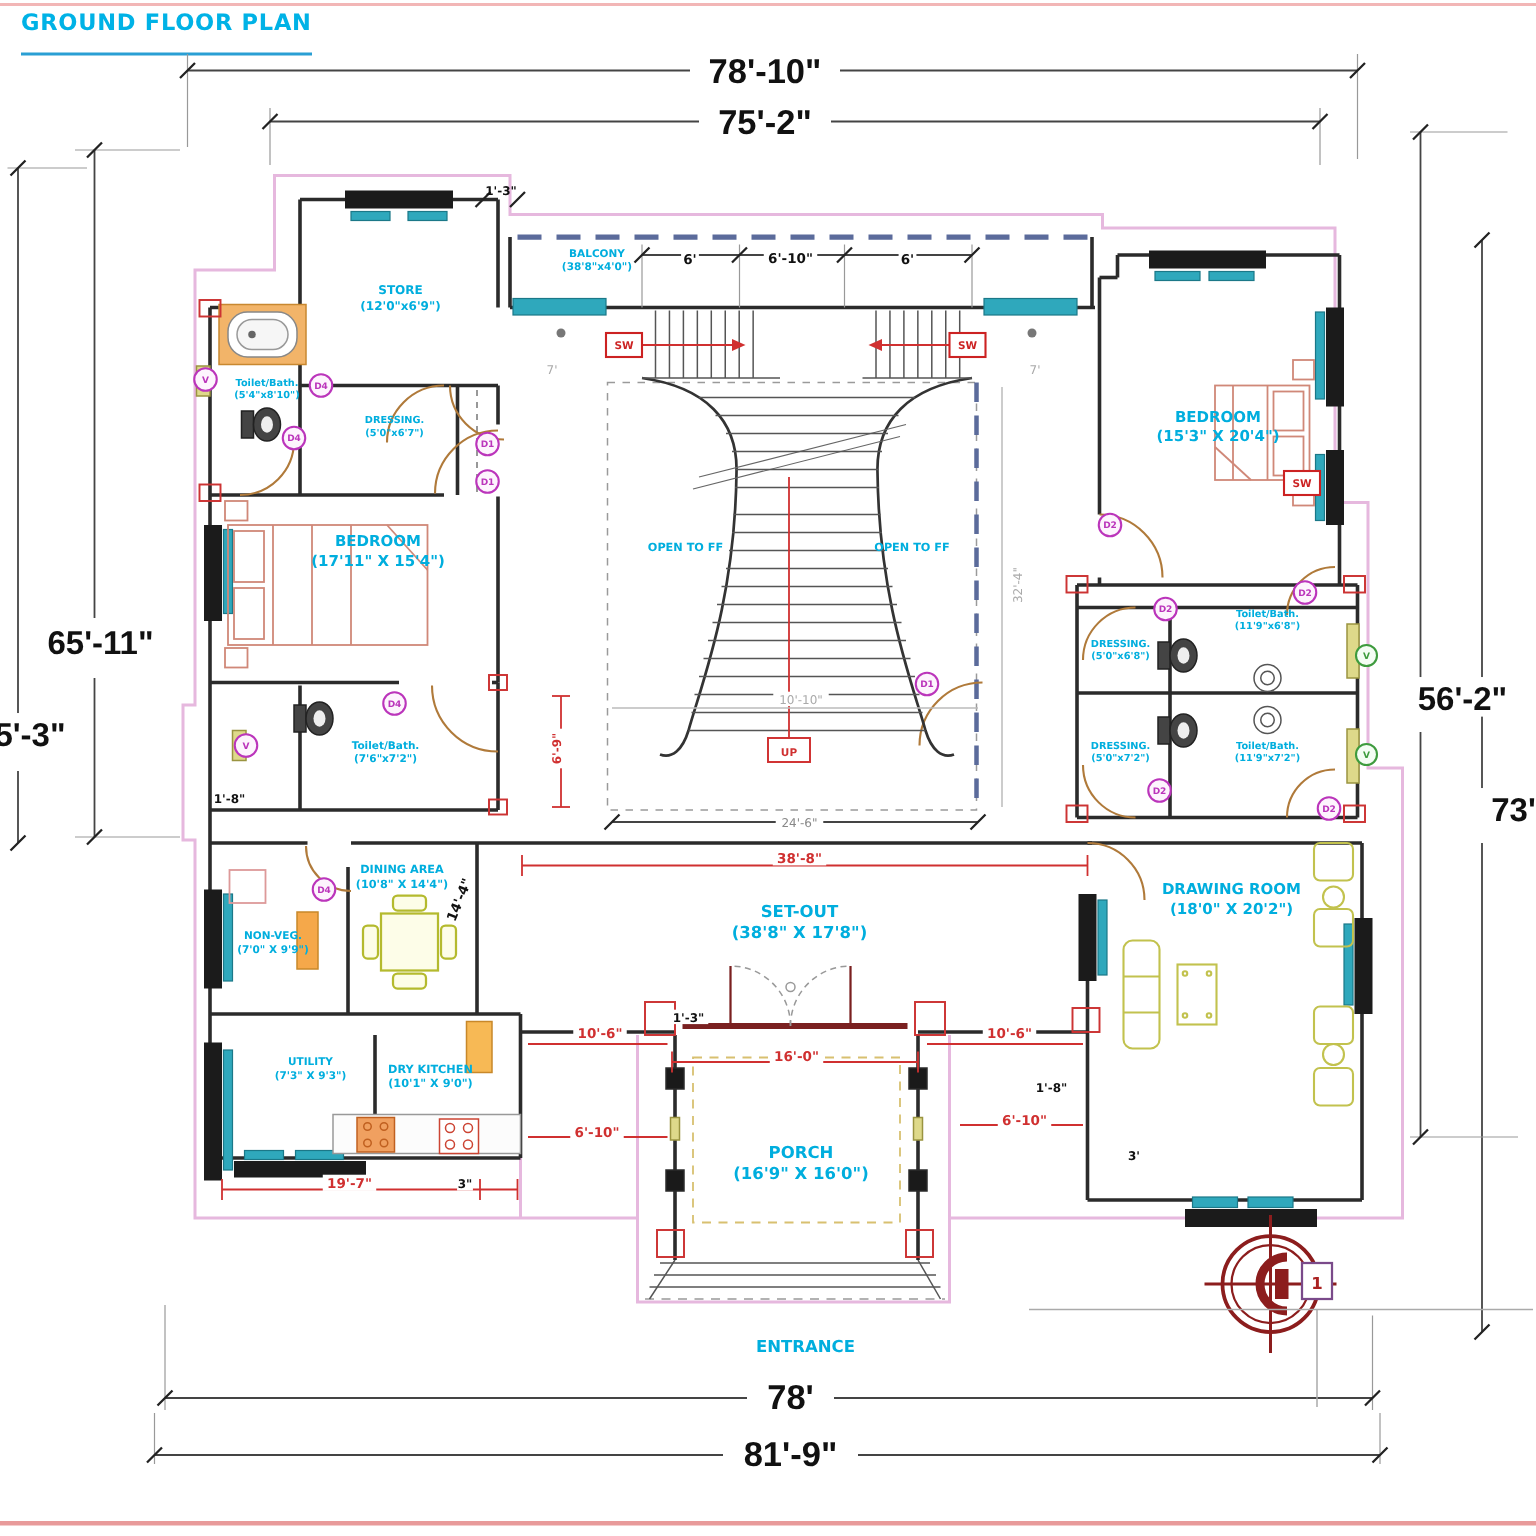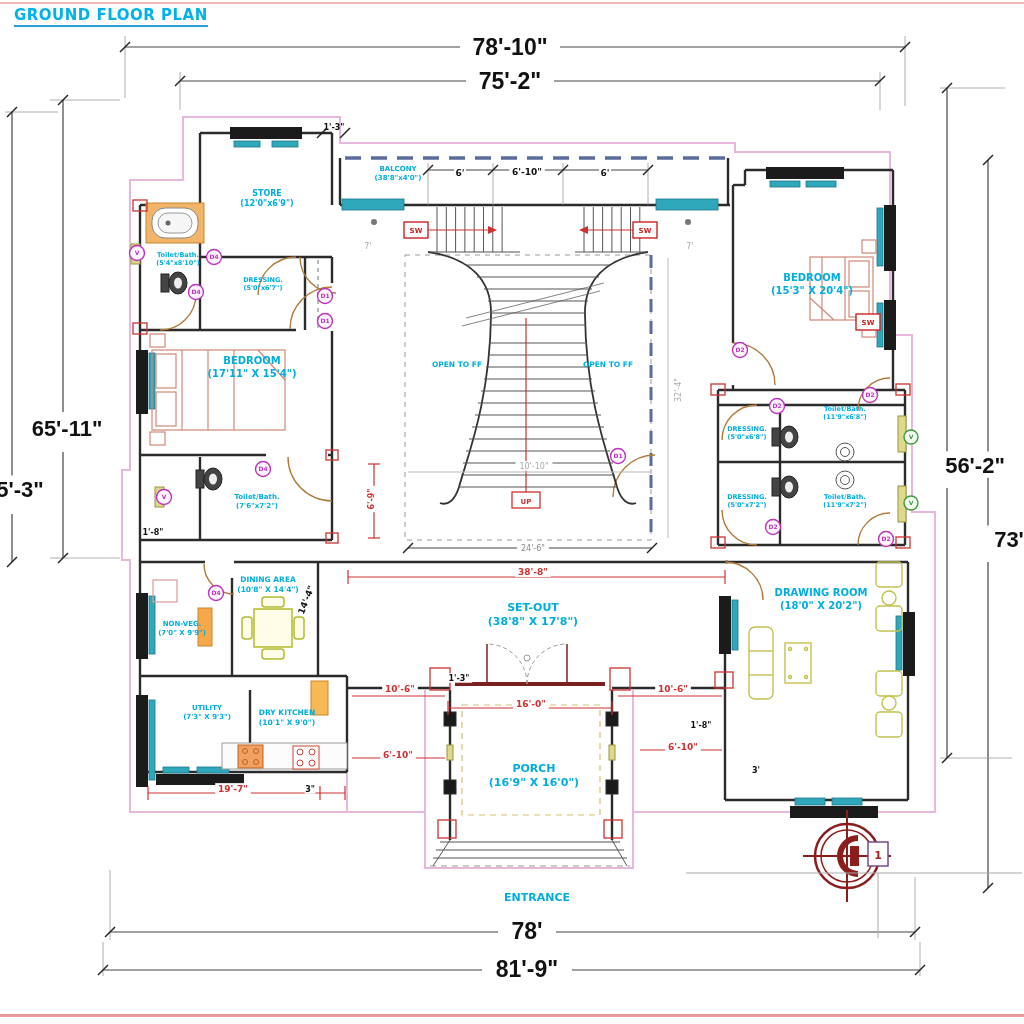--- a/index.html
+++ b/index.html
@@ -1,21 +1,21 @@
 <!DOCTYPE html>
 <html><head>
 <meta charset="utf-8">
 <style>
   html,body{margin:0;padding:0;background:#fff;}
   .page{position:relative;width:1024px;height:1024px;background:#fff;overflow:hidden;
         font-family:"DejaVu Sans",sans-serif;}
   .border-top{position:absolute;left:0;top:2px;width:1024px;height:2px;background:#f2b6b6;}
   .border-bottom{position:absolute;left:0;top:1014px;width:1024px;height:3px;background:#e89a9a;}
   .plan-title{position:absolute;left:14px;top:6px;color:#00b2e6;font-size:15px;font-weight:bold;
-        letter-spacing:.5px;border-bottom:2px solid #2a9fd4;padding-bottom:1px;}
+        letter-spacing:.5px;border-bottom:2px solid #2a9fd4;padding-bottom:11px;}
   svg{position:absolute;left:0;top:0;}
   text{font-family:"DejaVu Sans",sans-serif;}
   .bigdim{font-family:"Liberation Sans",sans-serif;}
 </style>
 </head>
 <body>
 
 <div class="page">
   <div class="border-top"></div>
   <div class="border-bottom"></div>

